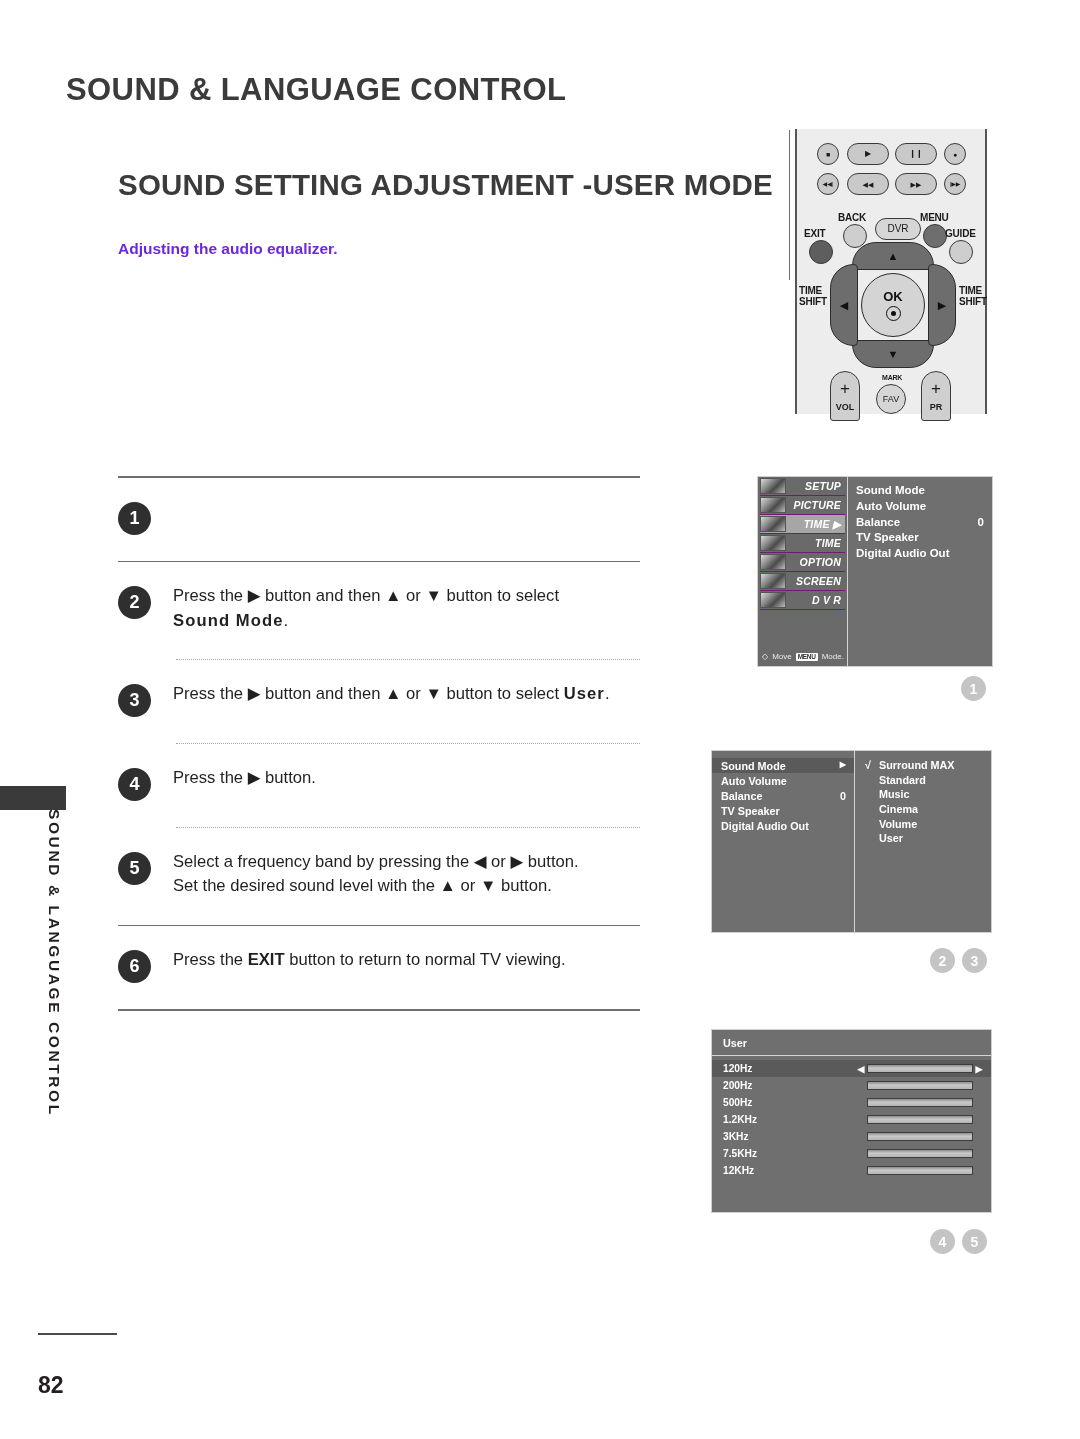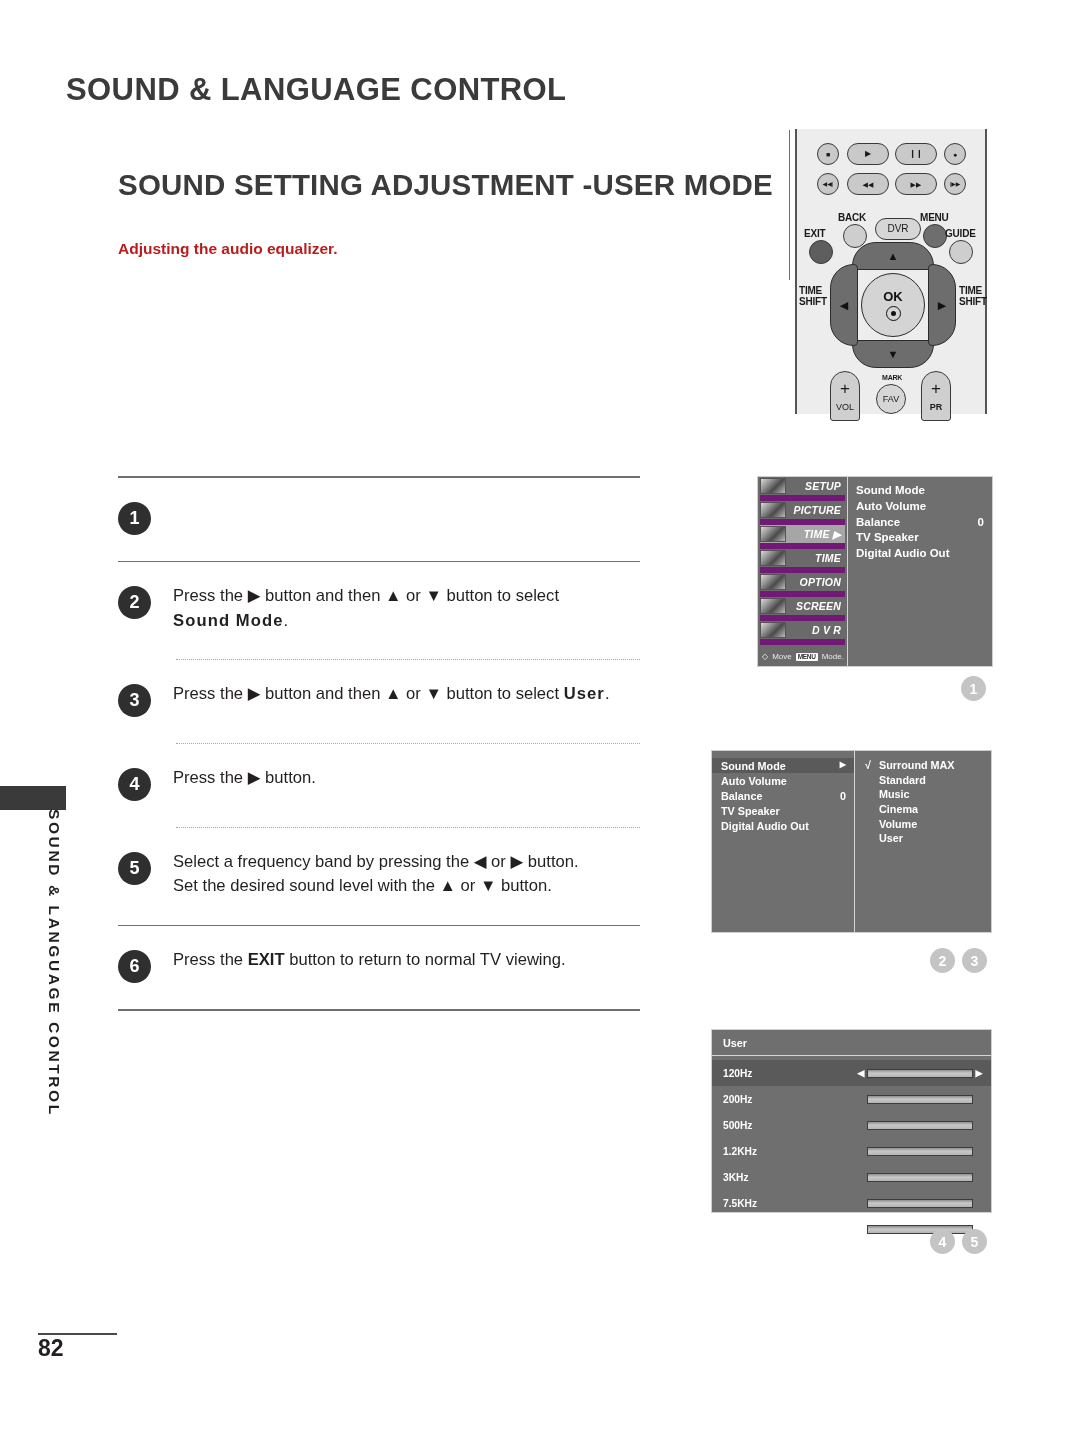--- a/index.html
+++ b/index.html
@@ -36,21 +36,21 @@
     letter-spacing: 0.2px;
     color: #3b3b3b;
     white-space: nowrap;
   }
   .subtitle {
     position: absolute;
     left: 118px;
     top: 240px;
     font-size: 15.5px;
     font-weight: bold;
-    color: #b91c1c;
+    color: #6d28d9;
     white-space: nowrap;
   }
   .title-rule {
     position: absolute;
     left: 789px;
     top: 130px;
     width: 1px;
     height: 150px;
     background: #6e6e6e;
   }
@@ -188,21 +188,21 @@
 
   
   #osd1 { left: 757px; top: 476px; width: 236px; height: 191px; }
   .o1-left {
     position: absolute; left: 0; top: 0; width: 90px; height: 100%;
     background: #6a6a6a; border-right: 1.5px solid #d5d5d5; box-sizing: border-box;
   }
   .o1-row {
     position: relative; height: 18px; margin: 0 2px;
     display: flex; align-items: center;
-    border-bottom: 6px solid #701a75;
+    border-bottom: 1px solid #701a75;
   }
   .o1-thumb {
     width: 26px; height: 16px; flex: 0 0 26px;
     background: linear-gradient(135deg,#d9d9d9 0%,#8a8a8a 35%,#4a4a4a 60%,#bdbdbd 100%);
     border: 1px solid #555;
     box-sizing: border-box;
   }
   .o1-name {
     flex: 1; text-align: right; padding-right: 4px;
     font-size: 10.5px; font-weight: bold; font-style: italic;
@@ -245,21 +245,21 @@
   .o2-check { width: 9px; display: inline-block; }
 
   
   #osd3 { left: 711px; top: 1029px; width: 281px; height: 184px; }
   .o3-head {
     height: 25px; display: flex; align-items: center;
     padding-left: 11px; font-size: 10.8px; font-weight: bold;
     border-bottom: 1.5px solid #d5d5d5; color: #ffffff;
   }
   .o3-row {
-    height: 26px; display: flex; align-items: center;
+    height: 17px; display: flex; align-items: center;
     padding: 0 6px 0 11px; font-size: 10.2px; font-weight: bold; color: #ffffff;
   }
   .o3-row.sel { background: #5a5a5a; }
   .o3-label { width: 132px; flex: 0 0 132px; }
   .o3-arrow { width: 12px; flex: 0 0 12px; text-align: center; font-size: 9px; visibility: hidden; }
   .o3-row.sel .o3-arrow { visibility: visible; }
   .o3-bar {
     flex: 1; height: 9px;
     background: linear-gradient(180deg,#8e8e8e 0%,#c9c9c9 45%,#b4b4b4 100%);
     border: 1px solid #3d3d3d;
@@ -274,21 +274,21 @@
     font-size: 14px; font-weight: bold;
     display: flex; align-items: center; justify-content: center;
   }
 
   
   .foot-rule {
     position: absolute; left: 38px; top: 1333px;
     width: 79px; height: 1.6px; background: #4a4a4a;
   }
   .page-num {
-    position: absolute; left: 38px; top: 1335px;
+    position: absolute; left: 38px; top: 1372px;
     font-size: 23px; font-weight: bold; color: #231f20;
   }
 </style>
 </head>
 <body>
 
 <div class="chapter-title">SOUND &amp; LANGUAGE CONTROL</div>
 <div class="section-title">SOUND SETTING ADJUSTMENT -USER MODE</div>
 <div class="subtitle">Adjusting the audio equalizer.</div>
 <div class="title-rule"></div>
@@ -353,21 +353,21 @@
     <div class="ok-btn">
       <span>OK</span>
       <span class="ok-dot"></span>
     </div>
   </div>
   <div class="lbl" style="left:2px;top:157px;">TIME<br>SHIFT</div>
   <div class="lbl" style="left:162px;top:157px;">TIME<br>SHIFT</div>
 
   <div class="btn" style="left:33px;top:242px;width:30px;height:50px;border-radius:15px 15px 3px 3px;flex-direction:column;background:#cfcfcf;">
     <span style="font-size:17px;">+</span>
-    <span style="font-size:9px;font-weight:normal;margin-top:6px;">VOL</span>
+    <span style="font-size:9px;font-weight:bold;margin-top:6px;">VOL</span>
   </div>
   <div class="lbl" style="left:85px;top:245px;font-size:7px;">MARK</div>
   <div class="btn round" style="left:79px;top:255px;width:30px;height:30px;background:#d6d6d6;">
     <span style="font-size:9px;">FAV</span>
   </div>
   <div class="btn" style="left:124px;top:242px;width:30px;height:50px;border-radius:15px 15px 3px 3px;flex-direction:column;background:#cfcfcf;">
     <span style="font-size:17px;">+</span>
     <span style="font-size:9px;font-weight:bold;margin-top:6px;">PR</span>
   </div>
 </div>

